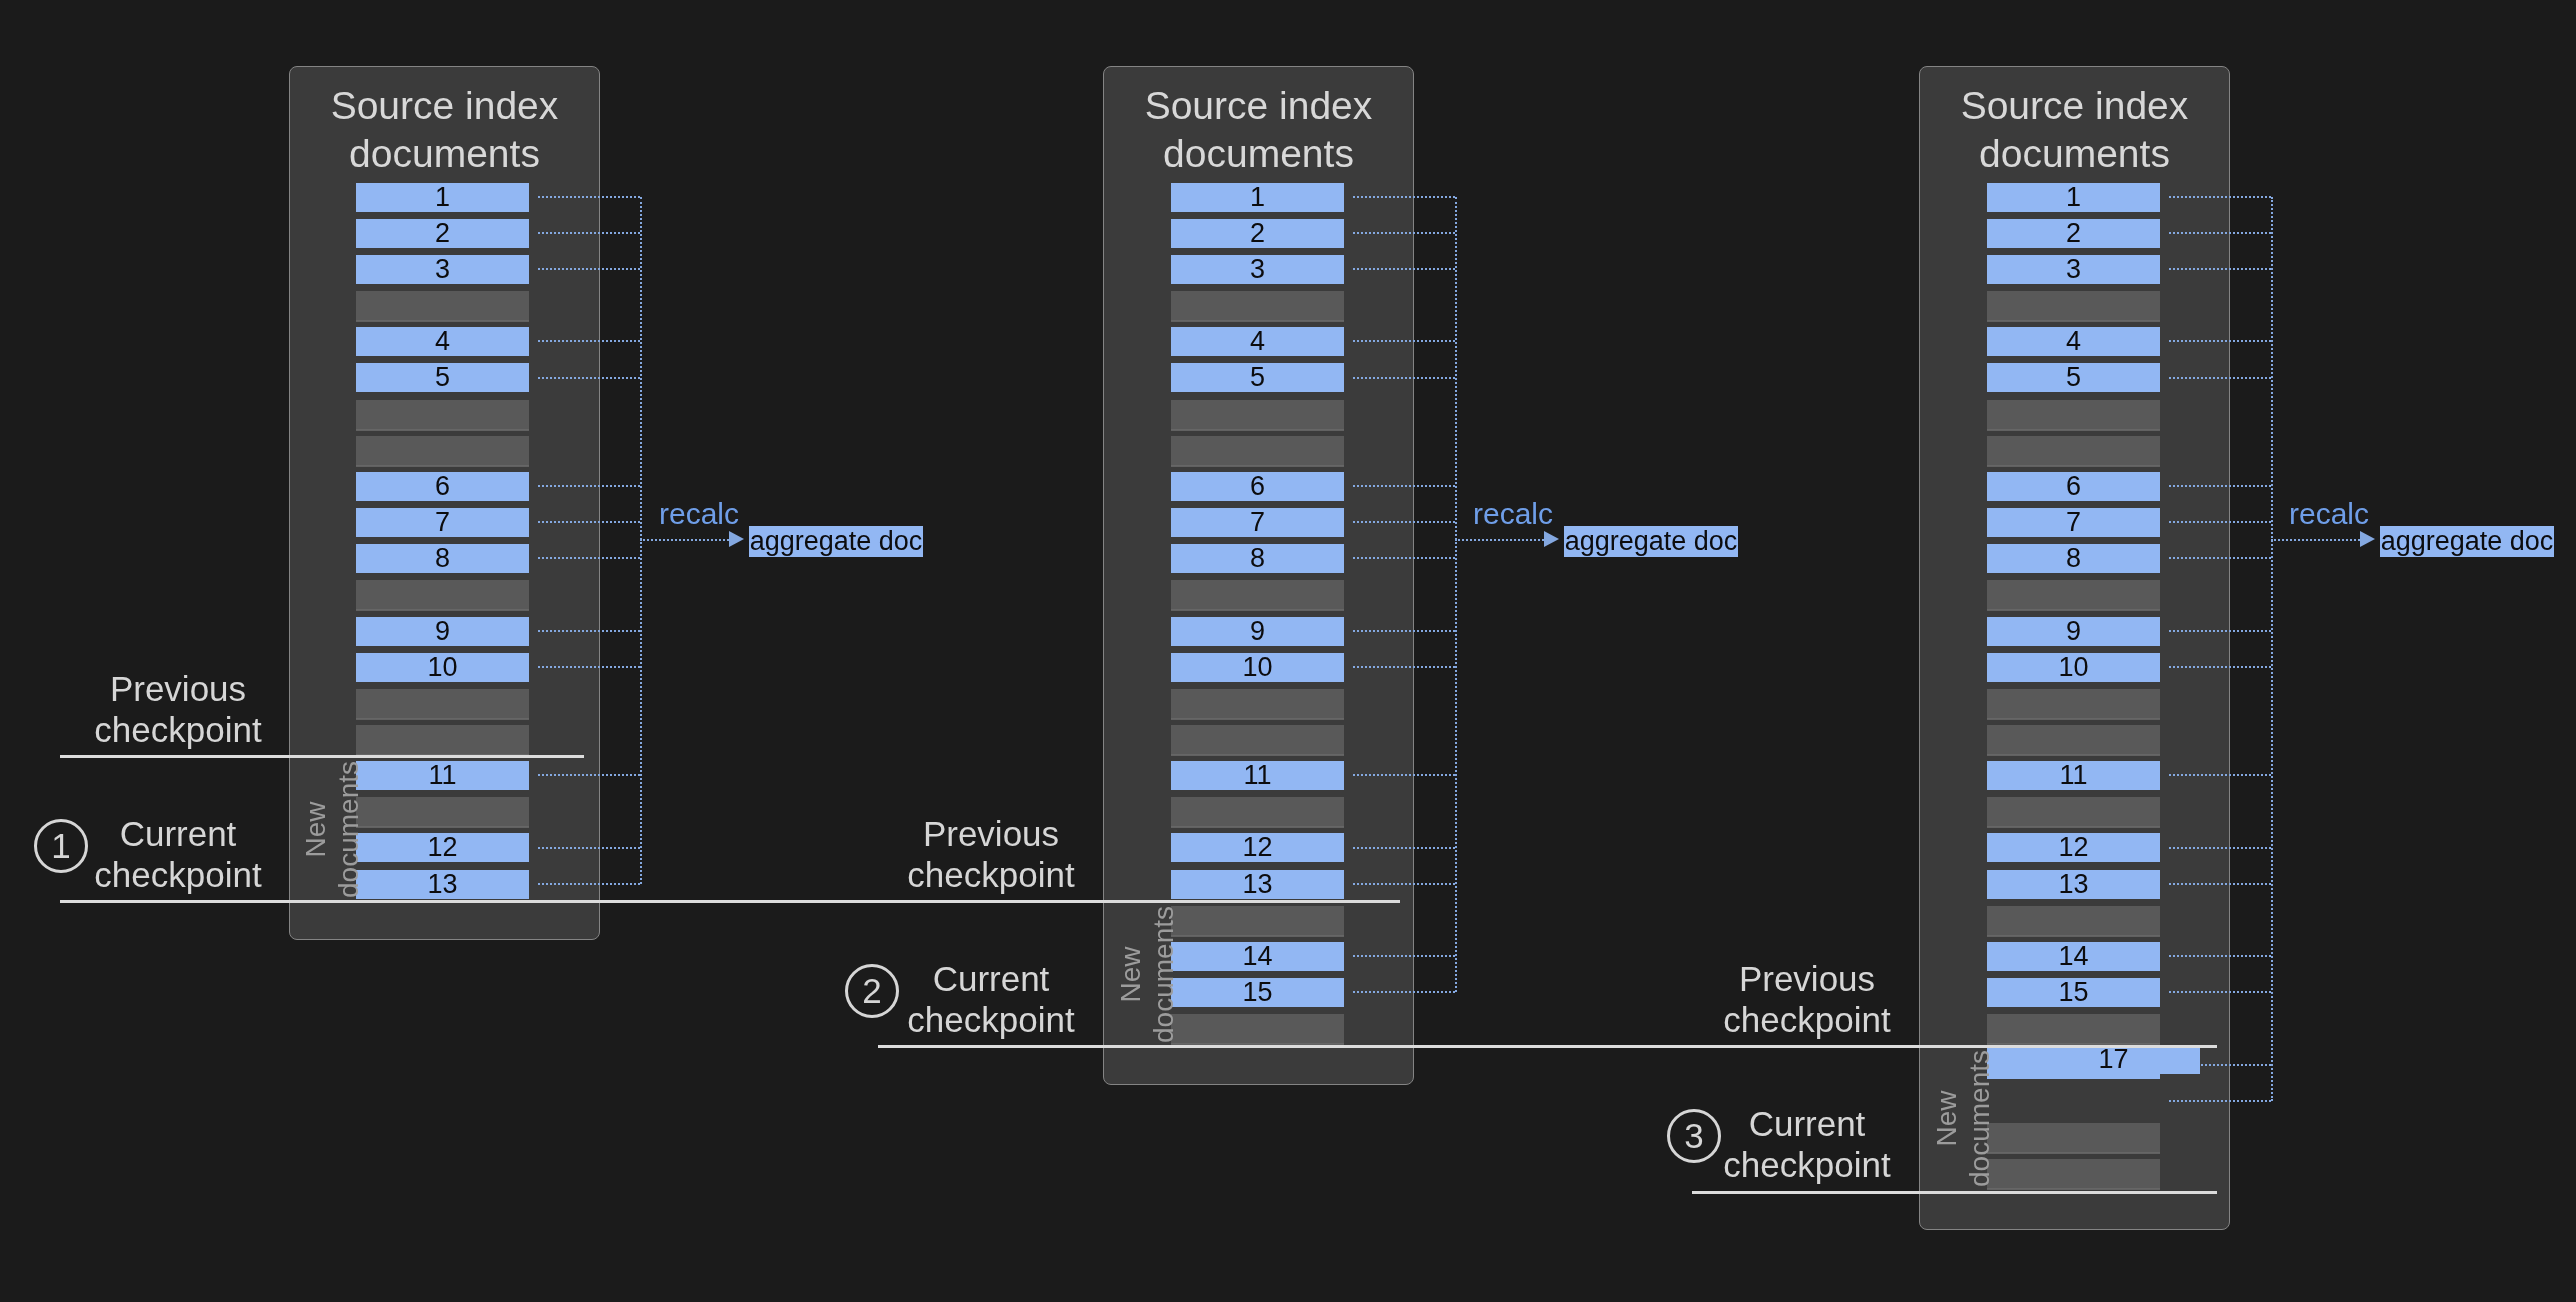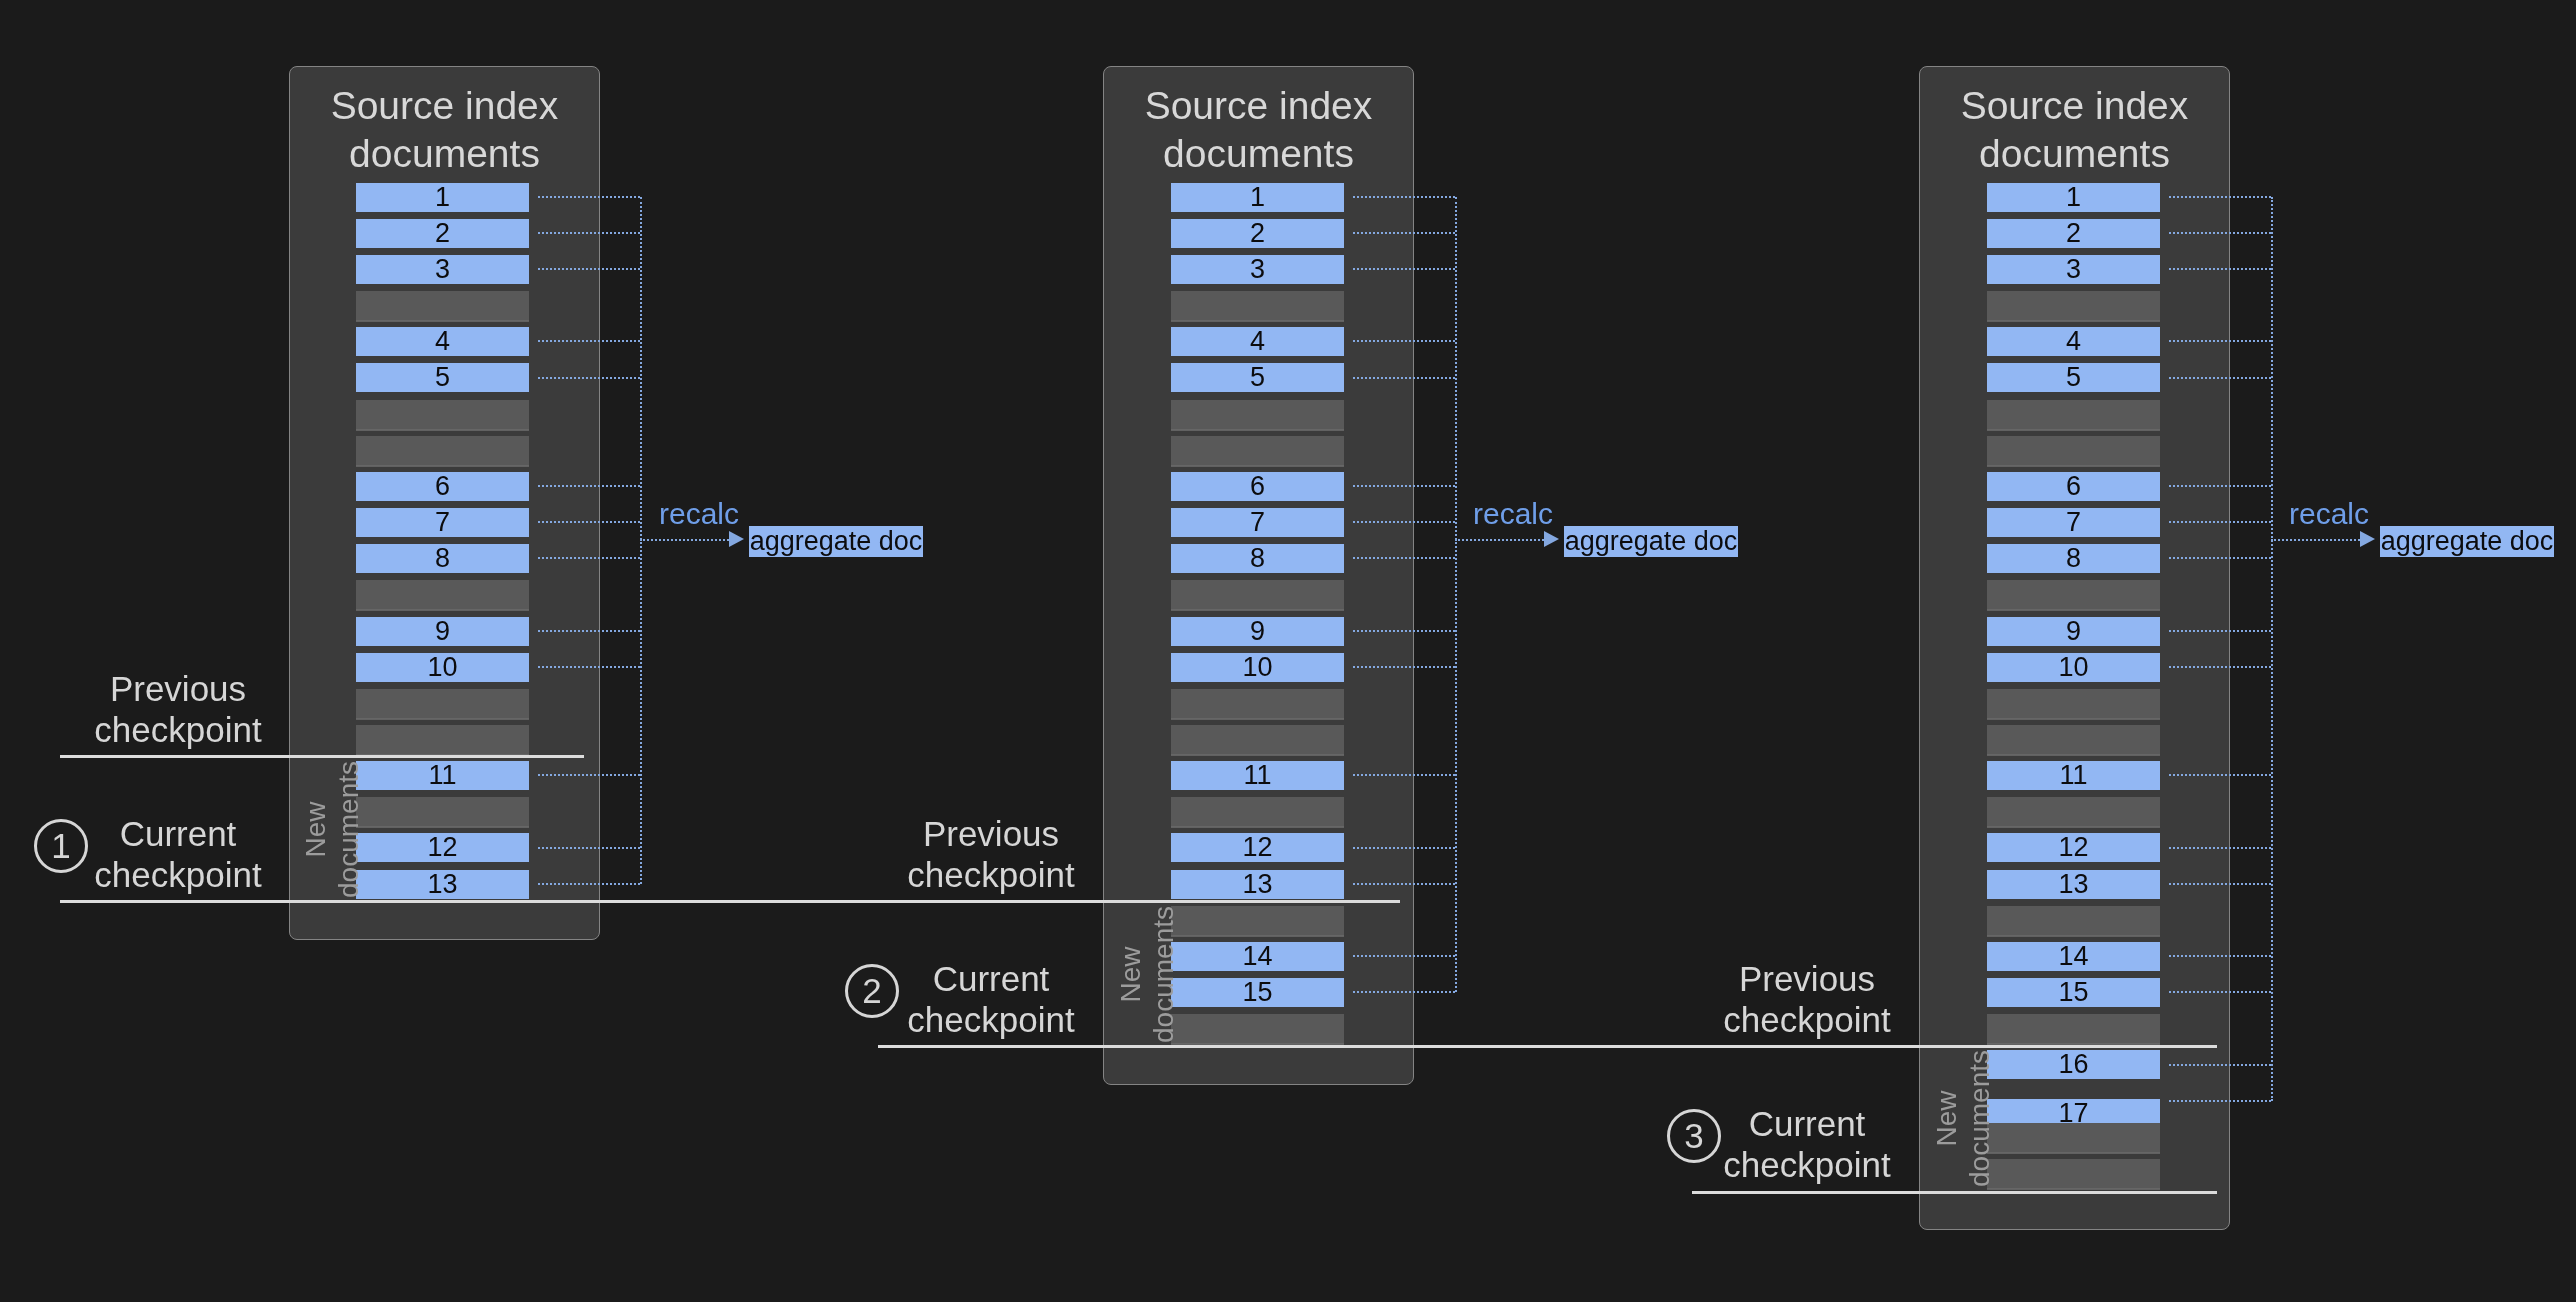--- a/index.html
+++ b/index.html
@@ -176,21 +176,21 @@
     <div class="doc doc-blue" style="left: 1987px; top: 870px;">13</div>
     <div class="hconn" style="left: 2169px; top: 883px; width: 102px;"></div>
     <div class="doc doc-gray" style="left: 1987px; top: 906px;"></div>
     <div class="doc doc-blue" style="left: 1987px; top: 942px;">14</div>
     <div class="hconn" style="left: 2169px; top: 955px; width: 102px;"></div>
     <div class="doc doc-blue" style="left: 1987px; top: 978px;">15</div>
     <div class="hconn" style="left: 2169px; top: 991px; width: 102px;"></div>
     <div class="doc doc-gray" style="left: 1987px; top: 1014px;"></div>
     <div class="doc doc-blue" style="left: 1987px; top: 1050px;">16</div>
     <div class="hconn" style="left: 2169px; top: 1064px; width: 102px;"></div>
-    <div class="doc doc-blue" style="left: 1987px; top: 1099px;">17</div>
+    <div class="doc doc-blue" style="left: 1987px; top: 1045px; padding-left: 40px;">17</div>
     <div class="hconn" style="left: 2169px; top: 1100px; width: 102px;"></div>
     <div class="doc doc-gray" style="left: 1987px; top: 1123px;"></div>
     <div class="doc doc-gray" style="left: 1987px; top: 1159px;"></div>
     <div class="vconn" style="left: 2271px; top: 197px; height: 904px;"></div>
     <div class="recalc" style="left: 2289px; top: 499px;">recalc</div>
     <div class="hconn" style="left: 2271px; top: 539px; width: 89px;"></div>
     <div class="arrowhead" style="left: 2360px; top: 531px;"></div>
     <div class="agg" style="left: 2380px; top: 526px;">aggregate doc</div>
     <div class="newdocs" style="width: 138px; left: 1894px; top: 1085px; height: 67px;">
       <div>New</div>

